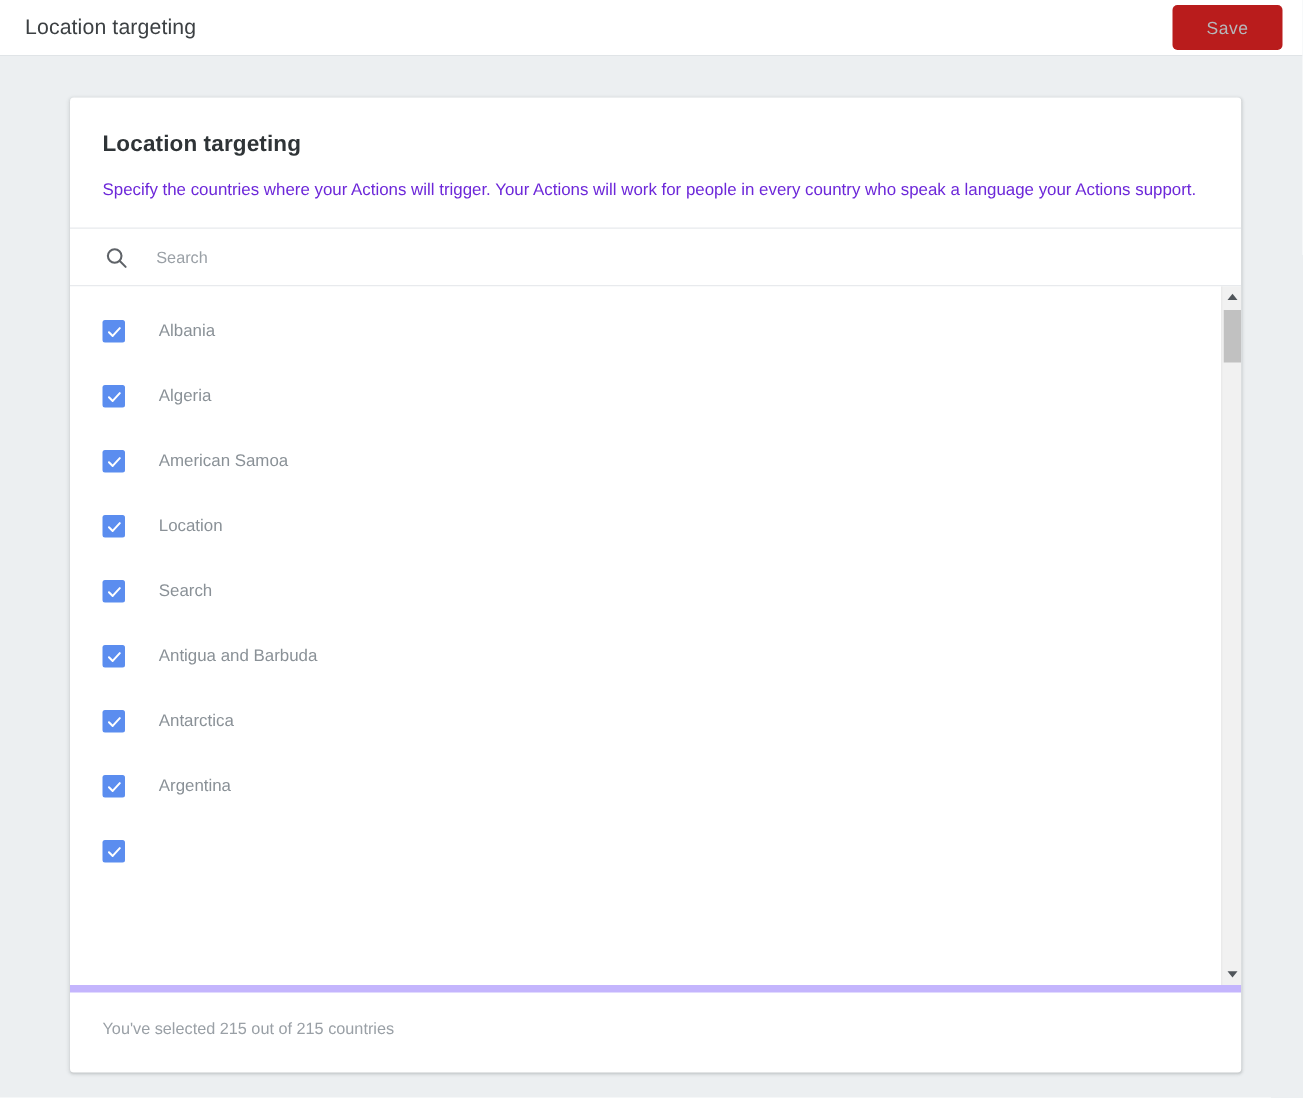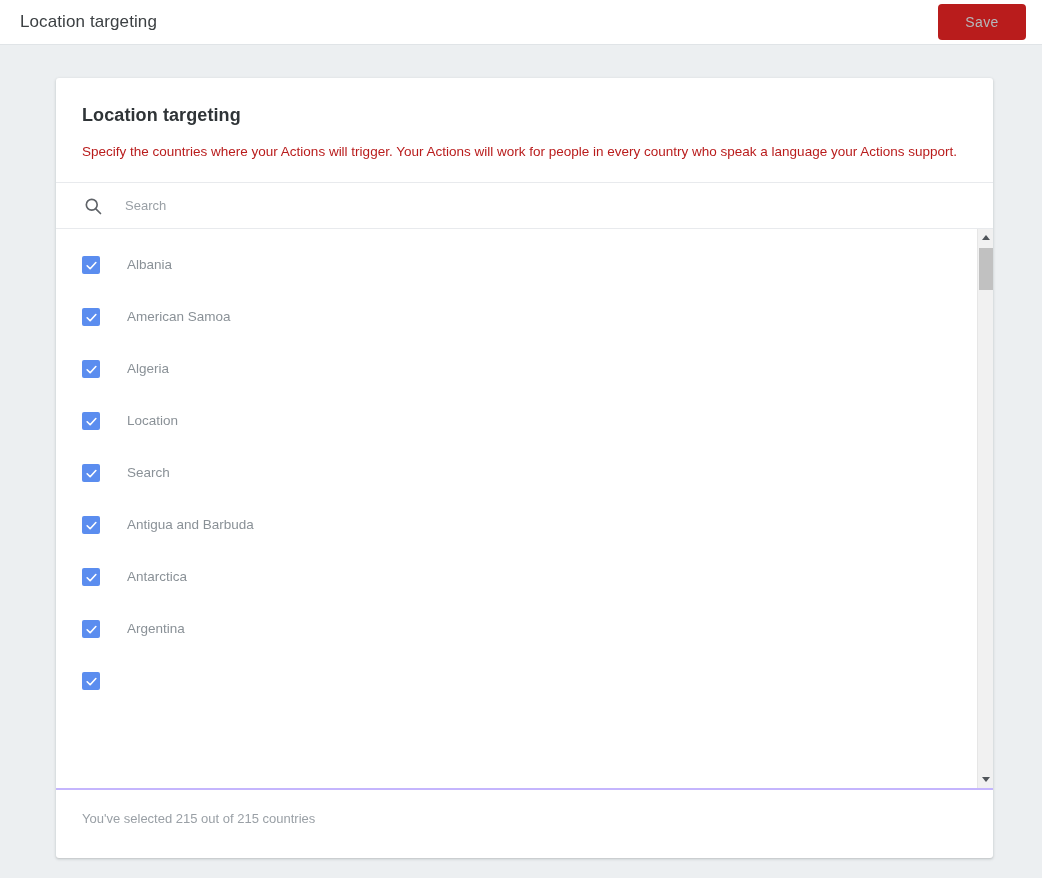--- a/index.html
+++ b/index.html
@@ -75,21 +75,21 @@
   .card-title {
     font-size: 18px;
     font-weight: 700;
     color: #2f3437;
     letter-spacing: 0.1px;
     margin: 0 0 16px 0;
     line-height: 22px;
   }
   .card-desc {
     font-size: 13.5px;
-    color: #b91c1c;
+    color: #6d28d9;
     line-height: 20px;
     max-width: 885px;
     margin: 0;
   }
 
   
   .search-row {
     display: flex;
     align-items: center;
     height: 46px;
@@ -198,21 +198,21 @@
     width: 14px;
     height: 42px;
     background: #c1c1c1;
     border-radius: 0;
   }
 
   
   .card-footer {
     flex: 0 0 auto;
     height: 70px;
-    border-top: 2px solid #c4b5fd;
+    border-top: 6px solid #c4b5fd;
     display: flex;
     align-items: flex-start;
     padding: 20px 26px 0 26px;
   }
   .footer-text {
     font-size: 13px;
     color: #9aa0a6;
     line-height: 18px;
   }
 </style>
@@ -255,30 +255,30 @@
           </span>
           <span class="item-label">Albania</span>
         </div>
 
         <div class="list-item">
           <span class="cbox">
             <svg width="13" height="13" viewBox="0 0 24 24" fill="none" stroke="#ffffff" stroke-width="3" stroke-linecap="round" stroke-linejoin="round">
                 <polyline points="4,12.5 9.5,18 20,6.5"></polyline>
               </svg>
           </span>
+          <span class="item-label">Algeria</span>
+        </div>
+
+        <div class="list-item">
+          <span class="cbox">
+            <svg width="13" height="13" viewBox="0 0 24 24" fill="none" stroke="#ffffff" stroke-width="3" stroke-linecap="round" stroke-linejoin="round">
+                <polyline points="4,12.5 9.5,18 20,6.5"></polyline>
+              </svg>
+          </span>
           <span class="item-label">American Samoa</span>
-        </div>
-
-        <div class="list-item">
-          <span class="cbox">
-            <svg width="13" height="13" viewBox="0 0 24 24" fill="none" stroke="#ffffff" stroke-width="3" stroke-linecap="round" stroke-linejoin="round">
-                <polyline points="4,12.5 9.5,18 20,6.5"></polyline>
-              </svg>
-          </span>
-          <span class="item-label">Algeria</span>
         </div>
 
         <div class="list-item">
           <span class="cbox">
             <svg width="13" height="13" viewBox="0 0 24 24" fill="none" stroke="#ffffff" stroke-width="3" stroke-linecap="round" stroke-linejoin="round">
                 <polyline points="4,12.5 9.5,18 20,6.5"></polyline>
               </svg>
           </span>
           <span class="item-label">Location</span>
         </div>

